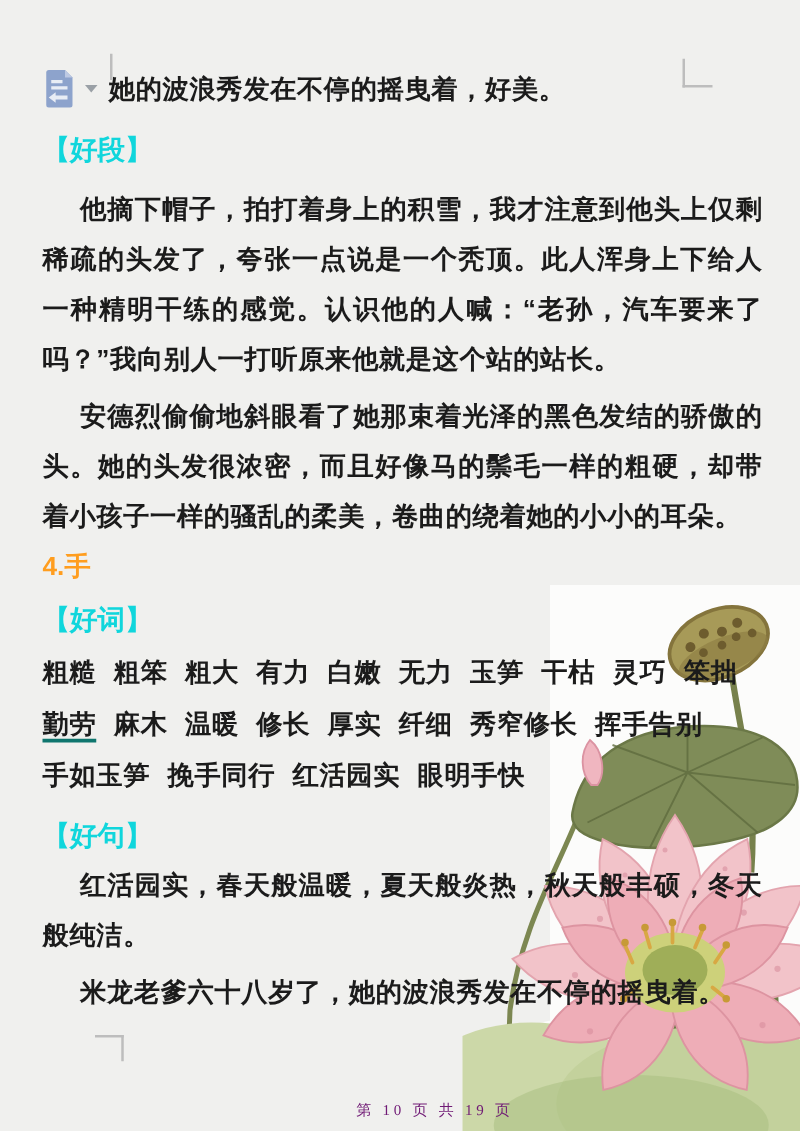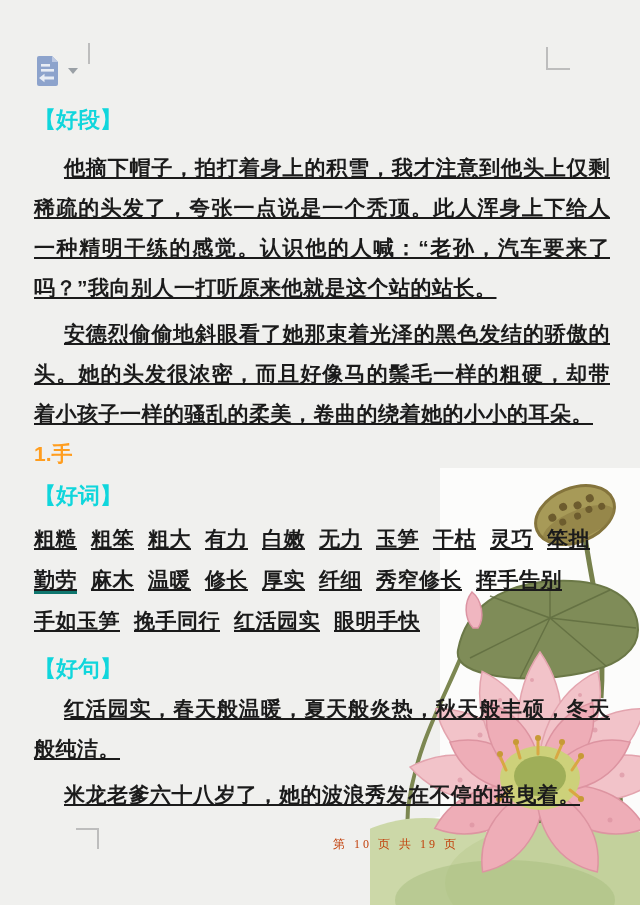--- a/index.html
+++ b/index.html
@@ -12,31 +12,31 @@
   
   .content{position:absolute;left:34px;top:52px;width:576px;z-index:2;color:#1b1b1b;font-weight:700;}
   .intro-row{display:flex;align-items:center;height:38px;}
   .doc-icon{width:27px;height:32px;flex:0 0 27px;opacity:.88;}
   .caret{width:0;height:0;border-left:5px solid transparent;border-right:5px solid transparent;
          border-top:6px solid #9aa0a6;margin:0 9px 0 7px;}
   .intro-text{font-size:21px;letter-spacing:.5px;}
   .h-cyan{color:#10d6dc;font-size:22px;line-height:28px;margin-top:16px;}
   .h-cyan.tight{margin-top:14px;}
   .h-orange{color:#ff9d1e;font-size:21px;line-height:28px;margin-top:6px;}
-  .body-p{font-size:21px;line-height:40px;text-align:justify;margin:0;letter-spacing:.5px;text-decoration:underline;}
+  .body-p{font-size:21px;line-height:40px;text-align:justify;margin:0;letter-spacing:.5px;}
   .body-p.m1{margin-top:14px;}
   .body-p.m2{margin-top:6px;}
   .indent{text-indent:30px;}
   .words{margin-top:8px;line-height:41px;text-align:left;}
   .words .word{margin-right:14px;white-space:nowrap;}
   .words .word.underlined{border-bottom:3px solid #0f766e;}
   
-  .footer{position:absolute;left:285px;top:836px;z-index:2;
+  .footer{position:absolute;left:285px;top:880px;z-index:2;
           font-family:"Liberation Serif","DejaVu Serif",serif;
-          font-size:12px;color:#c2410c;letter-spacing:3px;margin-left:48px;}
+          font-size:12px;color:#701a75;letter-spacing:3px;}
   .watermark{position:absolute;right:3px;top:865px;z-index:4;font-size:21px;font-weight:700;
              color:#6f6f68;letter-spacing:1px;
              text-shadow:0 -1px 0 rgba(255,255,255,.65),0 1px 1px rgba(255,255,255,.5);}
   
   .mark{position:absolute;z-index:3;}
   .mark-top-left{left:88px;top:43px;width:2px;height:21px;background:#bdbdbd;}
   .mark-top-right{left:546px;top:47px;width:22px;height:21px;
                   border-left:2px solid #bdbdbd;border-bottom:2px solid #bdbdbd;}
   .mark-bottom-left{left:76px;top:828px;width:21px;height:19px;
                     border-top:2px solid #bdbdbd;border-right:2px solid #bdbdbd;}
@@ -141,27 +141,28 @@
   <div class="content">
     <div class="intro-row">
       <svg class="doc-icon" viewBox="0 0 27 32">
         <path d="M3,3 a2,2 0 0 1 2,-2 H18 L24,7 V29 a2,2 0 0 1 -2,2 H5 a2,2 0 0 1 -2,-2 Z" fill="#8099c8"></path>
         <path d="M18,1 L24,7 H18 Z" fill="#b6c4e2"></path>
         <rect x="7" y="9" width="9" height="2.6" fill="#e8edf7"></rect>
         <rect x="7" y="14" width="13" height="2.6" fill="#e8edf7"></rect>
         <path d="M5,23 L10.5,18.8 L10.5,21.4 L20,21.4 L20,24.6 L10.5,24.6 L10.5,27.2 Z" fill="#e8edf7"></path>
       </svg>
       <span class="caret"></span>
+      <span class="intro-text">她的波浪秀发在不停的摇曳着，好美。</span>
     </div>
 
     <div class="h-cyan">【好段】</div>
     <p class="body-p indent m1">他摘下帽子，拍打着身上的积雪，我才注意到他头上仅剩稀疏的头发了，夸张一点说是一个秃顶。此人浑身上下给人一种精明干练的感觉。认识他的人喊：“老孙，汽车要来了吗？”我向别人一打听原来他就是这个站的站长。</p>
     <p class="body-p indent m2">安德烈偷偷地斜眼看了她那束着光泽的黑色发结的骄傲的头。她的头发很浓密，而且好像马的鬃毛一样的粗硬，却带着小孩子一样的骚乱的柔美，卷曲的绕着她的小小的耳朵。</p>
 
-    <div class="h-orange">1.手</div>
+    <div class="h-orange">4.手</div>
 
     <div class="h-cyan tight">【好词】</div>
     <p class="body-p words"><span class="word">粗糙</span><span class="word">粗笨</span><span class="word">粗大</span><span class="word">有力</span><span class="word">白嫩</span><span class="word">无力</span><span class="word">玉笋</span><span class="word">干枯</span><span class="word">灵巧</span><span class="word">笨拙</span><span class="word underlined">勤劳</span><span class="word">麻木</span><span class="word">温暖</span><span class="word">修长</span><span class="word">厚实</span><span class="word">纤细</span><span class="word">秀窄修长</span><span class="word">挥手告别</span><span class="word">手如玉笋</span><span class="word">挽手同行</span><span class="word">红活园实</span><span class="word">眼明手快</span></p>
 
     <div class="h-cyan tight">【好句】</div>
     <p class="body-p indent m2">红活园实，春天般温暖，夏天般炎热，秋天般丰硕，冬天般纯洁。</p>
     <p class="body-p indent m2">米龙老爹六十八岁了，她的波浪秀发在不停的摇曳着。</p>
   </div>
 
   <div class="footer">第 10 页 共 19 页</div>

